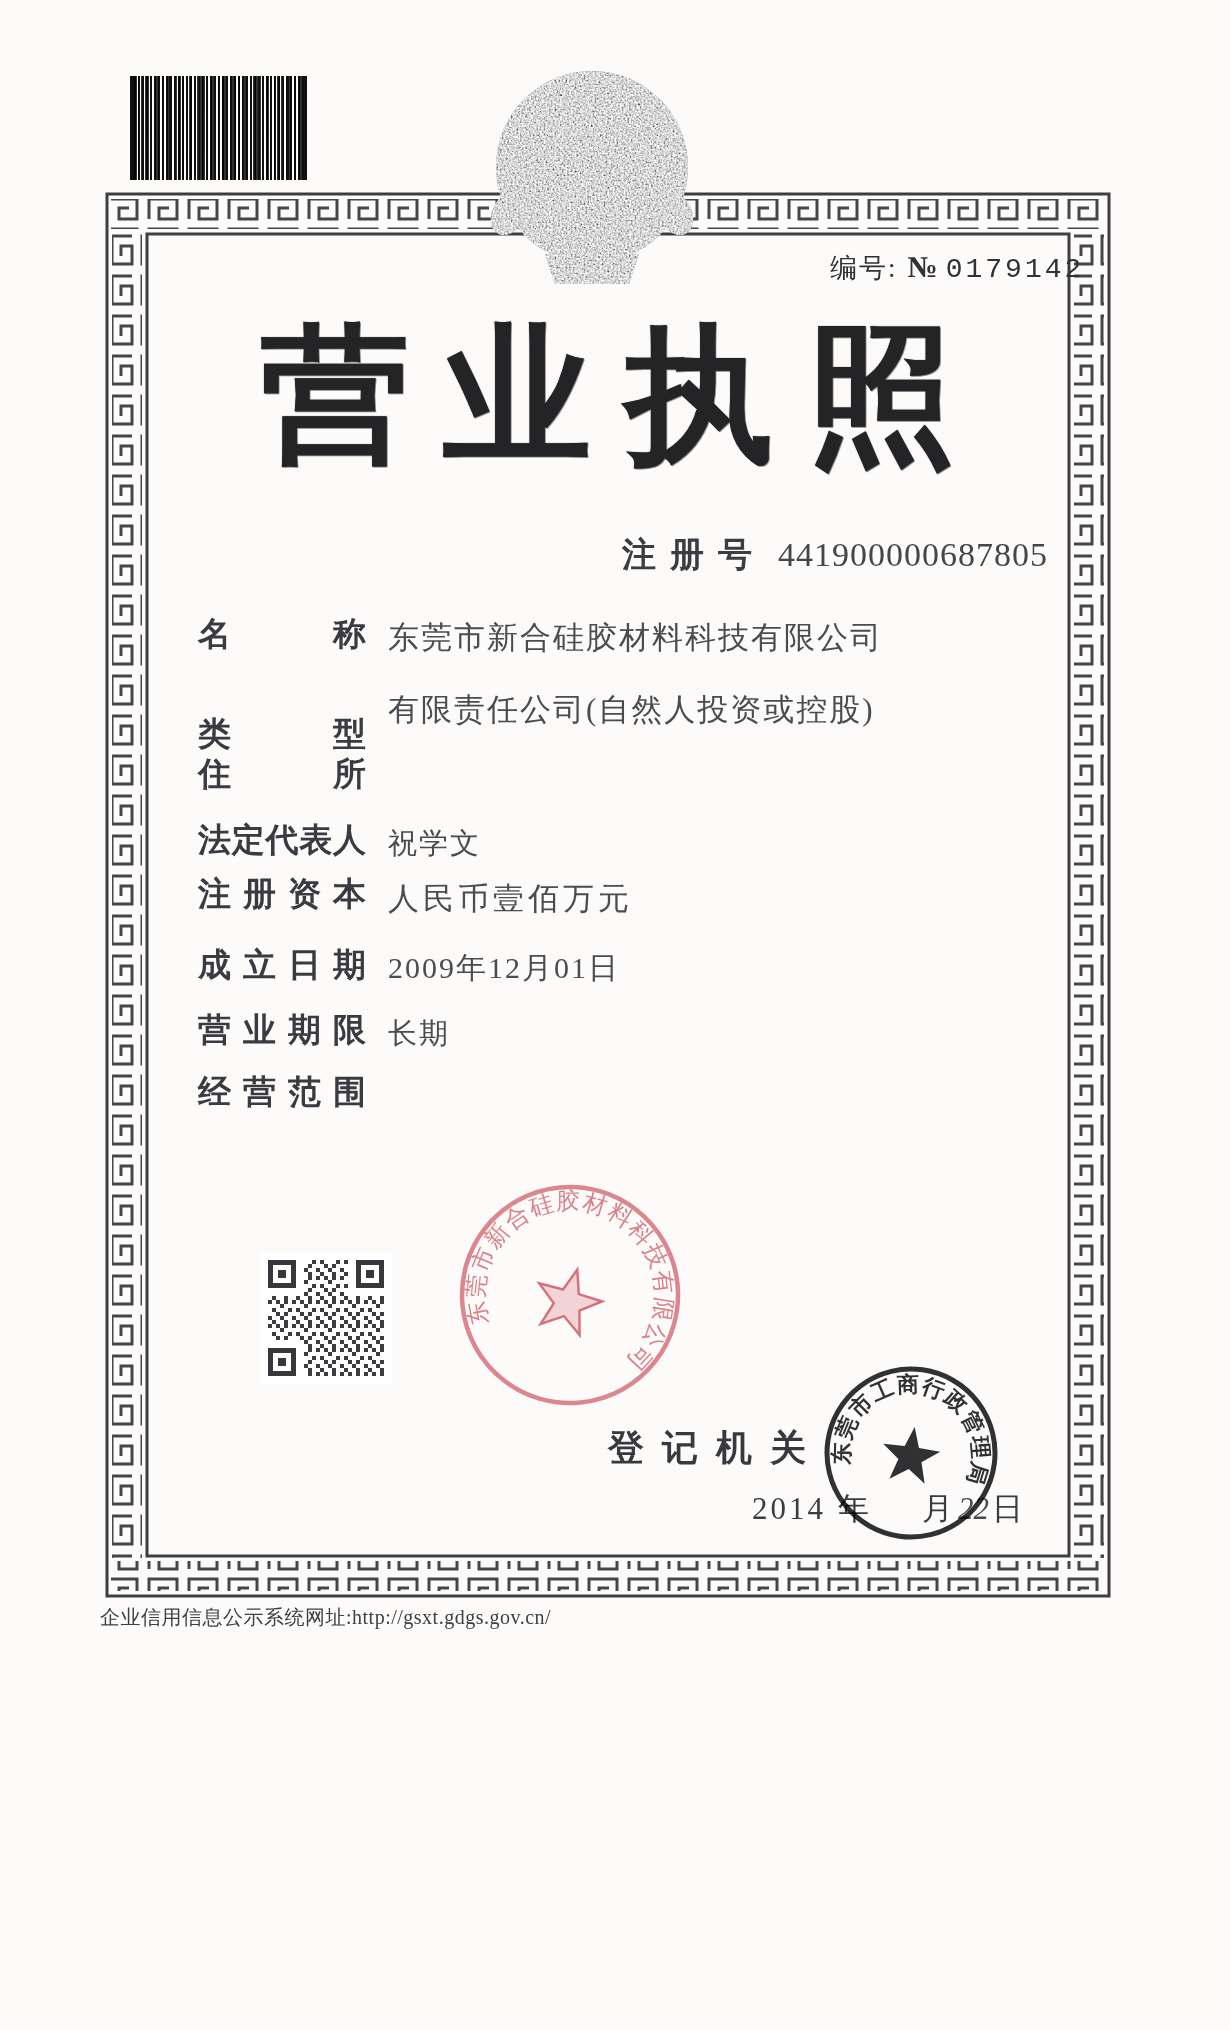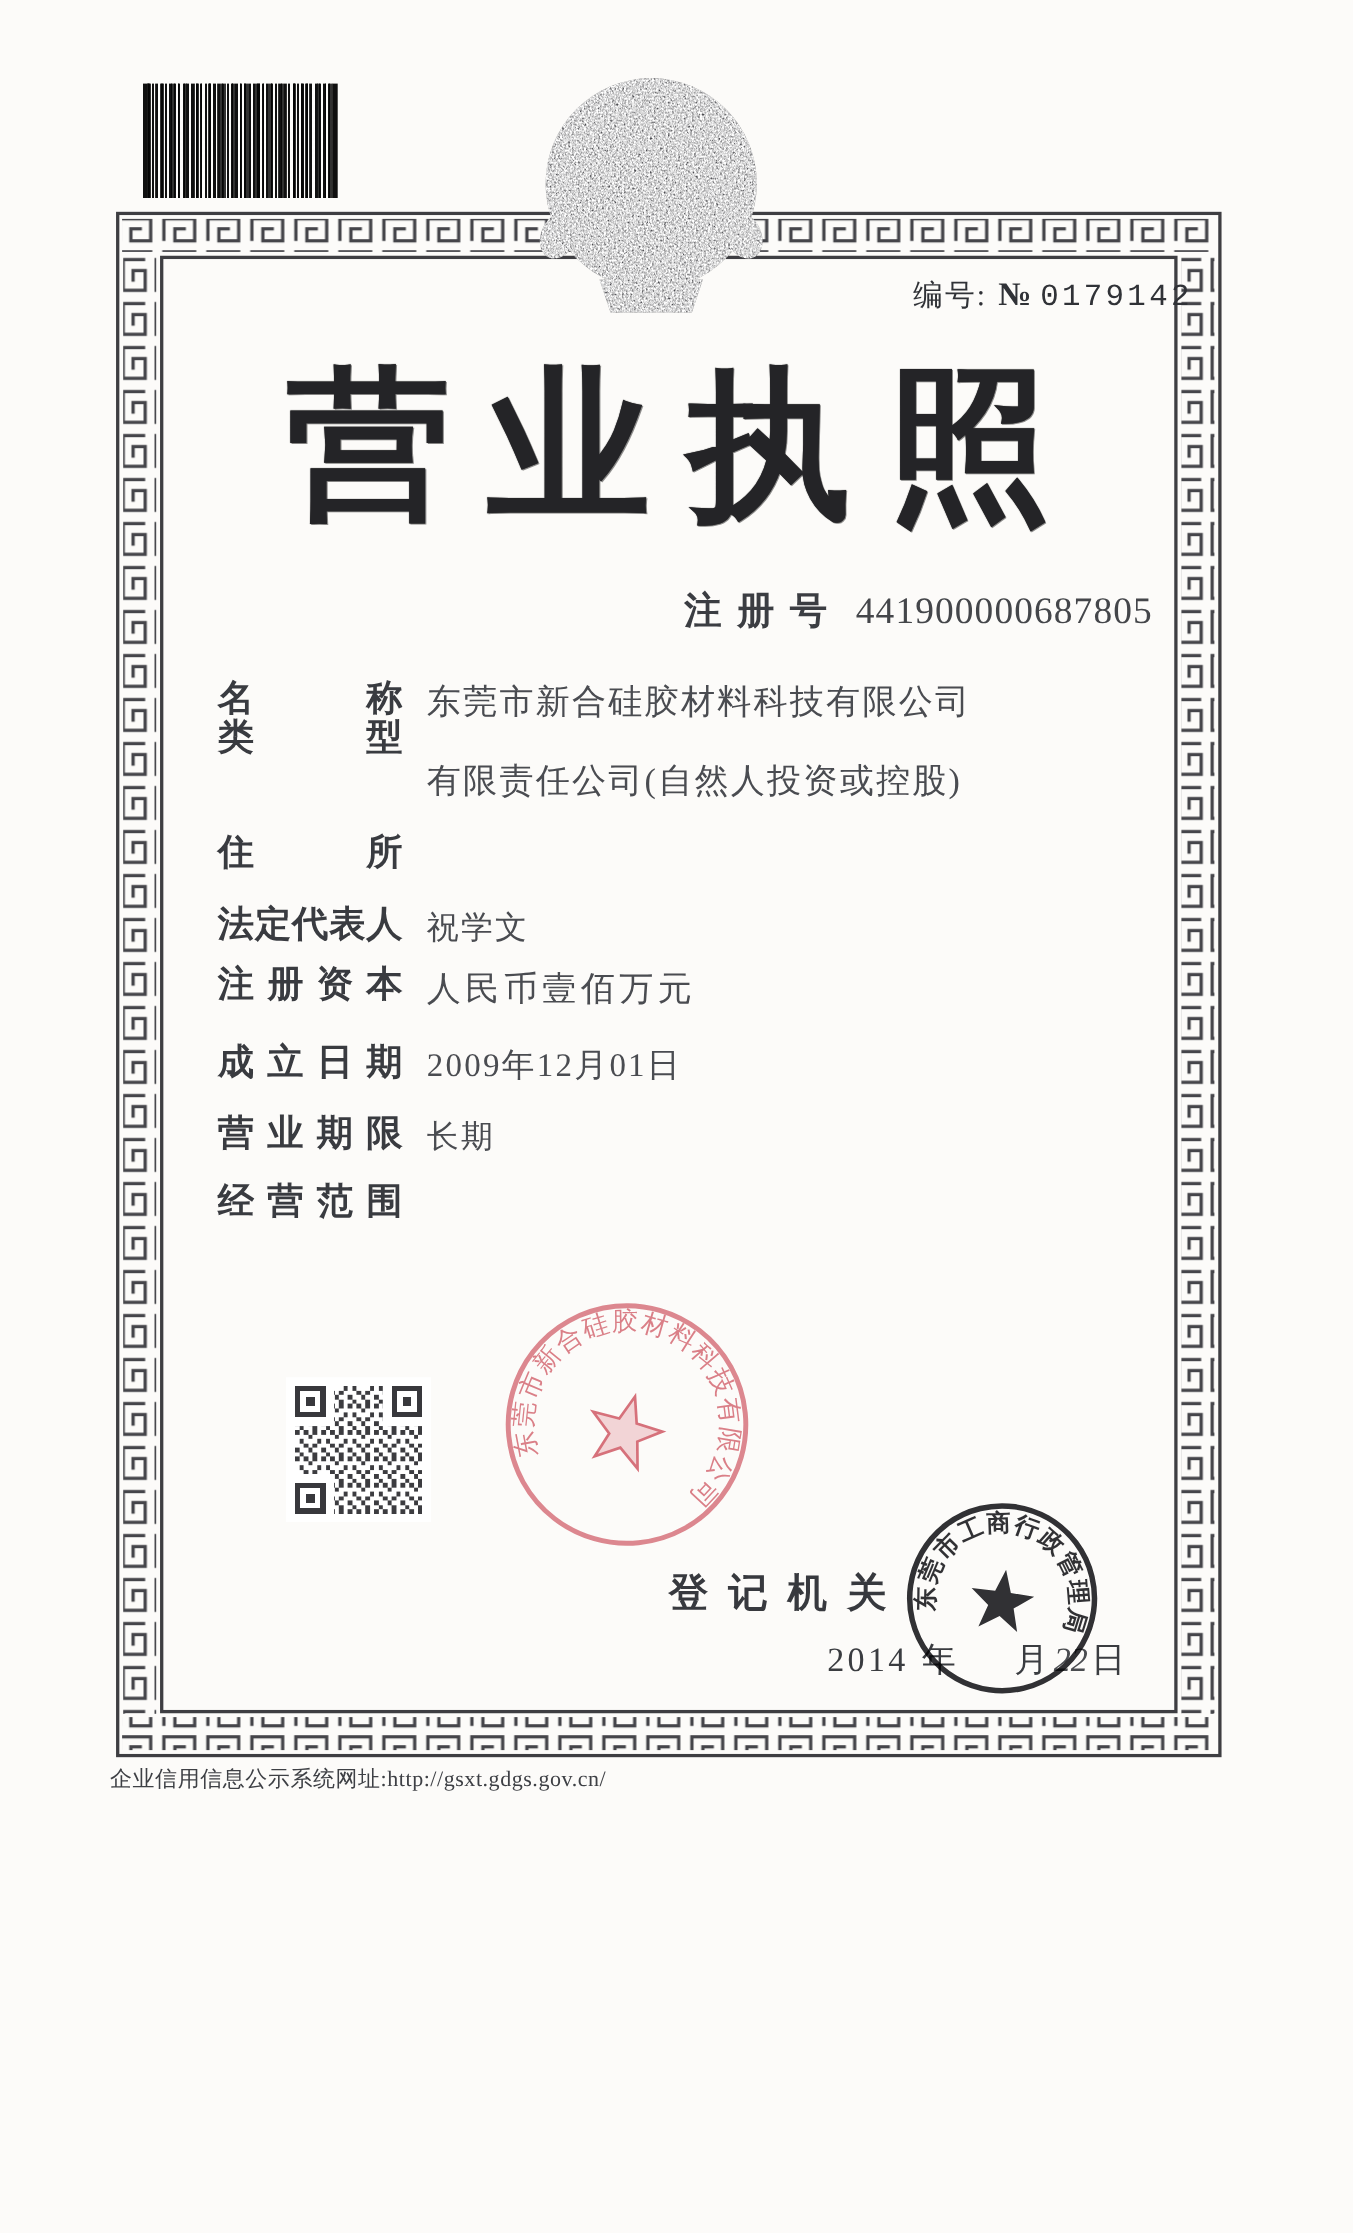--- a/index.html
+++ b/index.html
@@ -29,21 +29,21 @@
   
   .serial{
     position:absolute;left:830px;top:250px;z-index:2;
     font:400 27px "Liberation Serif",serif;color:#303237;letter-spacing:2px;white-space:nowrap;
   }
   .serial .numero{font-weight:700;font-size:30px;padding:0 6px 0 10px;}
   .serial .num{font-family:"Liberation Mono",monospace;font-size:28px;letter-spacing:3px;}
 
   
   .title{
-    position:absolute;left:105px;top:324px;width:1006px;z-index:2;
+    position:absolute;left:105px;top:314px;width:1006px;z-index:2;
     font-family:"Liberation Sans",sans-serif;font-weight:900;
     font-size:148px;line-height:1.1;color:#242427;
     text-align:center;letter-spacing:34px;text-indent:34px;
     text-shadow:0 0 1px #222,1px 1px 0 rgba(60,60,60,.55);
   }
 
   
   .regno{position:absolute;left:622px;top:532px;z-index:2;white-space:nowrap;}
   .regno .rlabel{font:700 34px "Liberation Serif",serif;color:#3b3d42;letter-spacing:14px;}
   .regno .rnum{font:400 34px "Liberation Serif",serif;color:#44464a;letter-spacing:1px;margin-left:12px;}
@@ -52,21 +52,21 @@
   .flabel{
     position:absolute;left:198px;width:168px;z-index:2;
     font:700 33px "Liberation Serif",serif;color:#393b40;
     text-align:justify;text-align-last:justify;
   }
   .fvalue{
     position:absolute;left:388px;z-index:1;white-space:nowrap;
     font:400 31px "Liberation Serif",serif;color:#4a4c51;letter-spacing:2px;
   }
   .lr0{top:612px}.vr0{top:617px}
-  .lr1{top:648px}.vr1{top:689px}
+  .lr1{top:712px}.vr1{top:689px}
   .lr2{top:752px}.vr2{top:757px;left:352px;letter-spacing:1px;}
   .lr3{top:818px}.vr3{top:824px;font-size:29px;}
   .lr4{top:872px}.vr4{top:878px;letter-spacing:4px;}
   .lr5{top:943px}.vr5{top:948px;font-size:30px;}
   .lr6{top:1008px}.vr6{top:1014px;font-size:29px;}
   .lr7{top:1070px}
 
   .scope{
     position:absolute;left:467px;top:1078px;width:592px;z-index:1;
     font:400 23px "Liberation Serif",serif;line-height:29.5px;color:#43454a;

